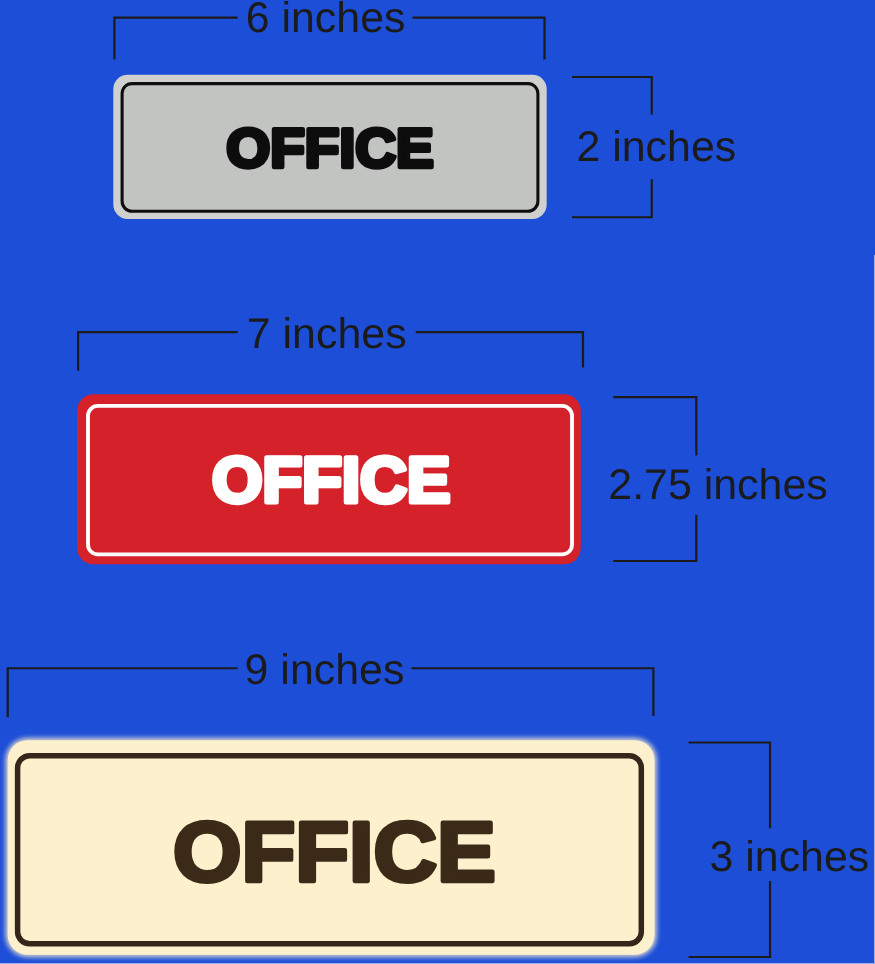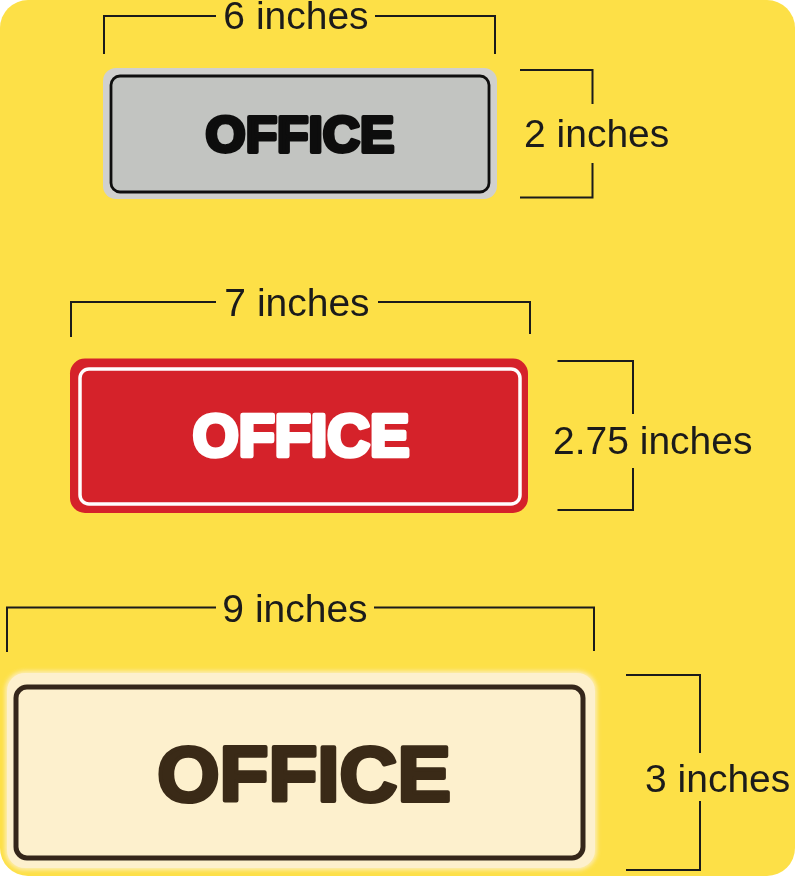--- a/index.html
+++ b/index.html
@@ -1,16 +1,16 @@
 <!DOCTYPE html>
 <html><head>
 <meta charset="utf-8">
 <style>
   html,body{margin:0;padding:0;background:#ffffff;}
-  .wrap{position:relative;width:795px;height:876px;background:#fde047;overflow:hidden;border-radius:28px;}
+  .wrap{position:relative;width:795px;height:876px;background:#1d4ed8;overflow:hidden;}
   svg{display:block;}
   text{font-family:"Liberation Sans", sans-serif;}
   .dim{font-size:39px;fill:#1b1b1b;}
   .sign{font-weight:bold;}
 </style>
 </head>
 <body>
 <div class="wrap">
 <svg width="795" height="876" viewBox="0 0 795 876" xmlns="http://www.w3.org/2000/svg">
   <defs>

